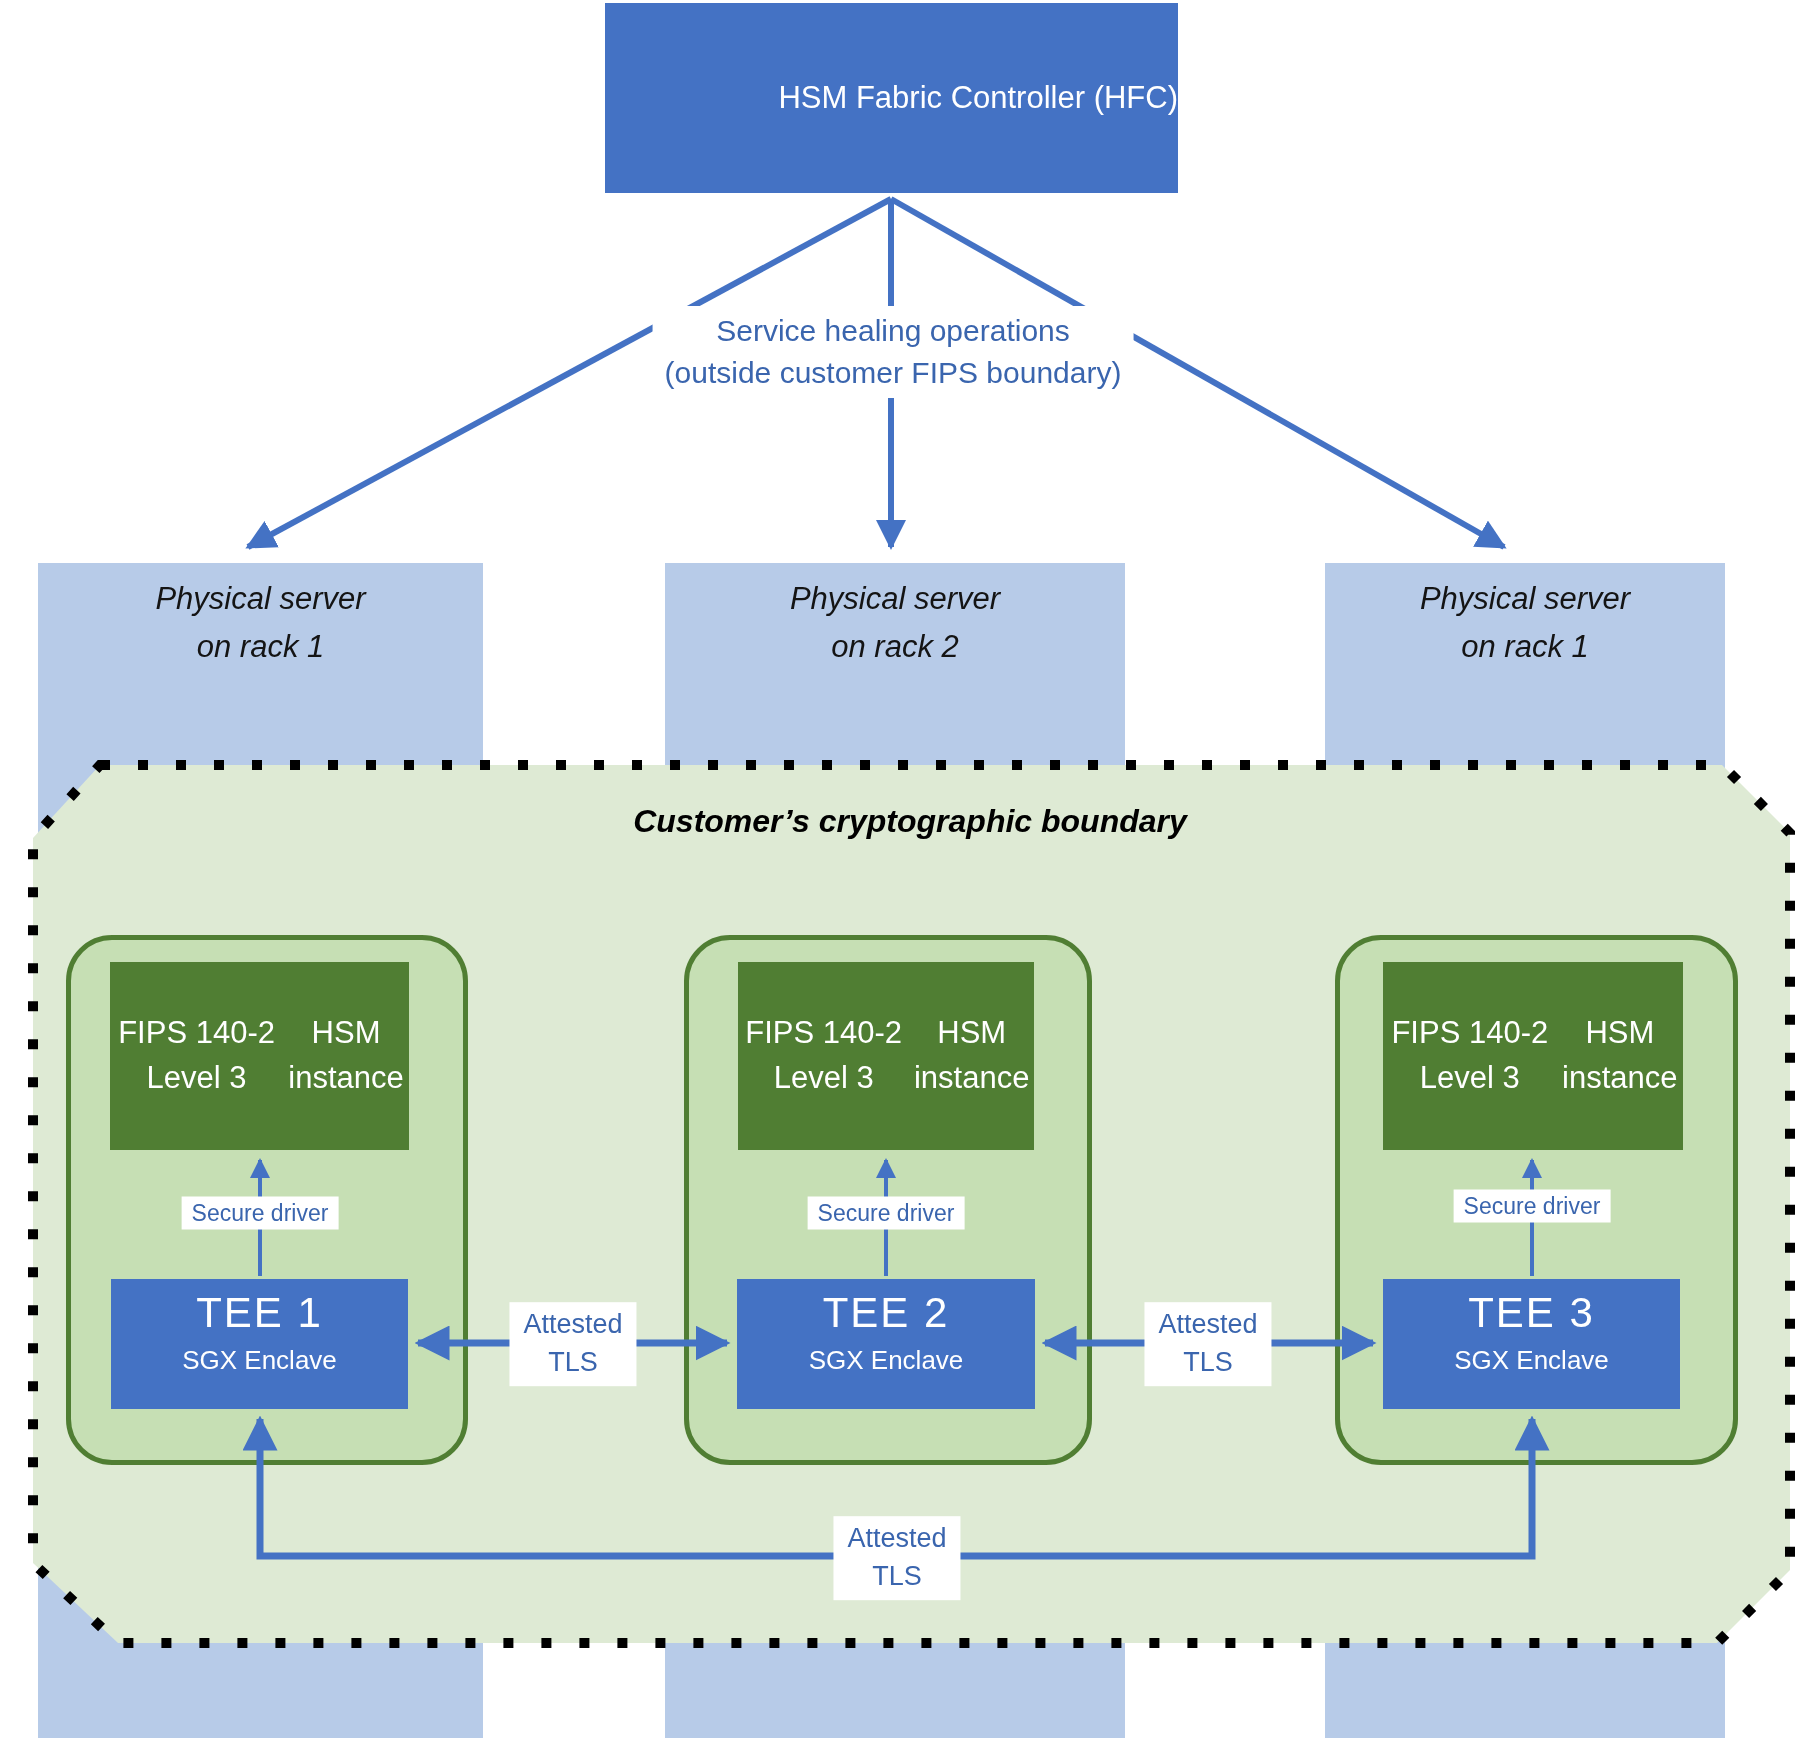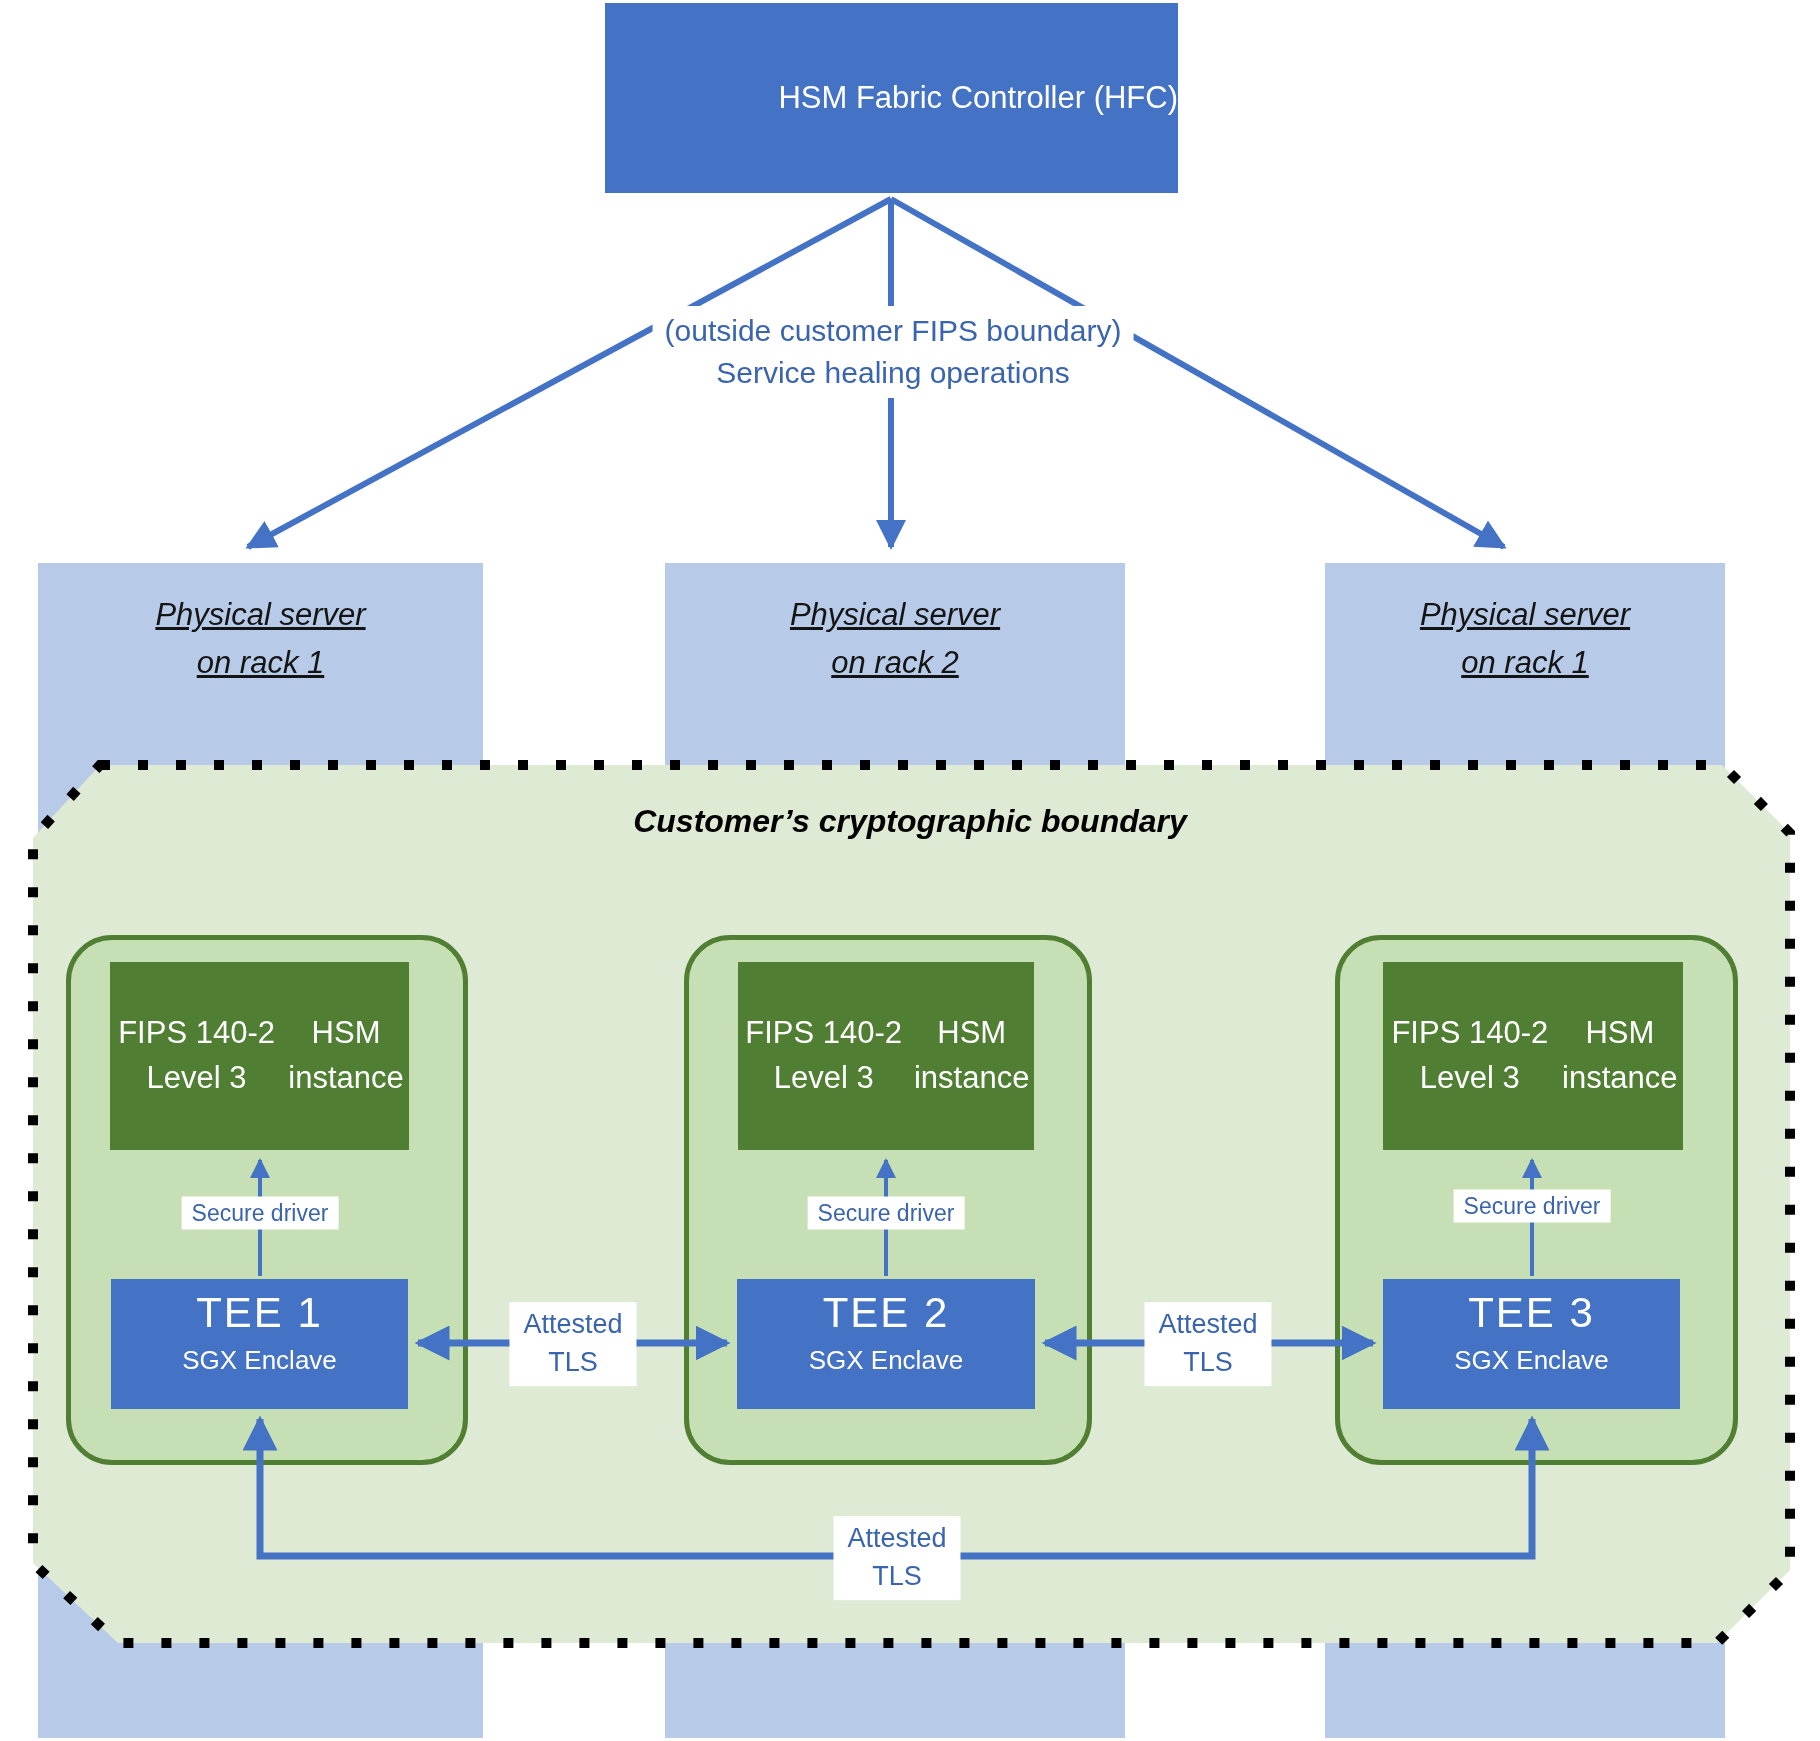--- a/index.html
+++ b/index.html
@@ -15,22 +15,22 @@
   #canvas{
     position:relative;width:1820px;height:1741px;background:#ffffff;
     font-family:"Liberation Sans",sans-serif;overflow:hidden;
   }
   
   .server{position:absolute;top:563px;height:1175px;background:var(--light-blue);}
   .s1{left:38px;width:445px}
   .s2{left:665px;width:460px}
   .s3{left:1325px;width:400px}
   .server-text{
-    padding-top:28px;text-align:center;font-style:italic;font-size:31px;
-    color:#141414;line-height:1.55;text-decoration:underline;
+    padding-top:12px;text-align:center;font-style:italic;font-size:31px;
+    color:#141414;line-height:1.55;
   }
   
   svg.layer{position:absolute;left:0;top:0;width:1820px;height:1741px;pointer-events:none;}
   .region-path{fill:var(--region-green);stroke:var(--dot-black);stroke-width:10;stroke-dasharray:10 28;}
   .arrow{stroke:var(--accent-blue);fill:none;}
   .aw6{stroke-width:6}
   .aw7{stroke-width:7}
   .aw4{stroke-width:4}
   .arrowhead{fill:var(--accent-blue)}
   
@@ -164,22 +164,22 @@
     <path class="arrow aw6" d="M891,199 L1504,547" marker-end="url(#ah)"></path>
     <path class="arrow aw4" d="M260,1276 L260,1160" marker-end="url(#ah)"></path>
     <path class="arrow aw4" d="M886,1276 L886,1160" marker-end="url(#ah)"></path>
     <path class="arrow aw4" d="M1532,1276 L1532,1160" marker-end="url(#ah)"></path>
     <path class="arrow aw7" d="M418,1343 L727,1343" marker-start="url(#ah)" marker-end="url(#ah)"></path>
     <path class="arrow aw7" d="M1045,1343 L1373,1343" marker-start="url(#ah)" marker-end="url(#ah)"></path>
     <path class="arrow aw7" d="M260,1419 L260,1556 L1532,1556 L1532,1419" marker-start="url(#ah)" marker-end="url(#ah)"></path>
   </svg>
 
   <div class="mini-label lbl-service svc">
+    <div>Service healing operations</div>
     <div>(outside customer FIPS boundary)</div>
-    <div>Service healing operations</div>
   </div>
 
   <div class="mini-label lbl-driver sd1">Secure driver</div>
   <div class="mini-label lbl-driver sd2">Secure driver</div>
   <div class="mini-label lbl-driver sd3">Secure driver</div>
 
   <div class="mini-label lbl-att at1">
     <div>Attested</div>
     <div>TLS</div>
   </div>

